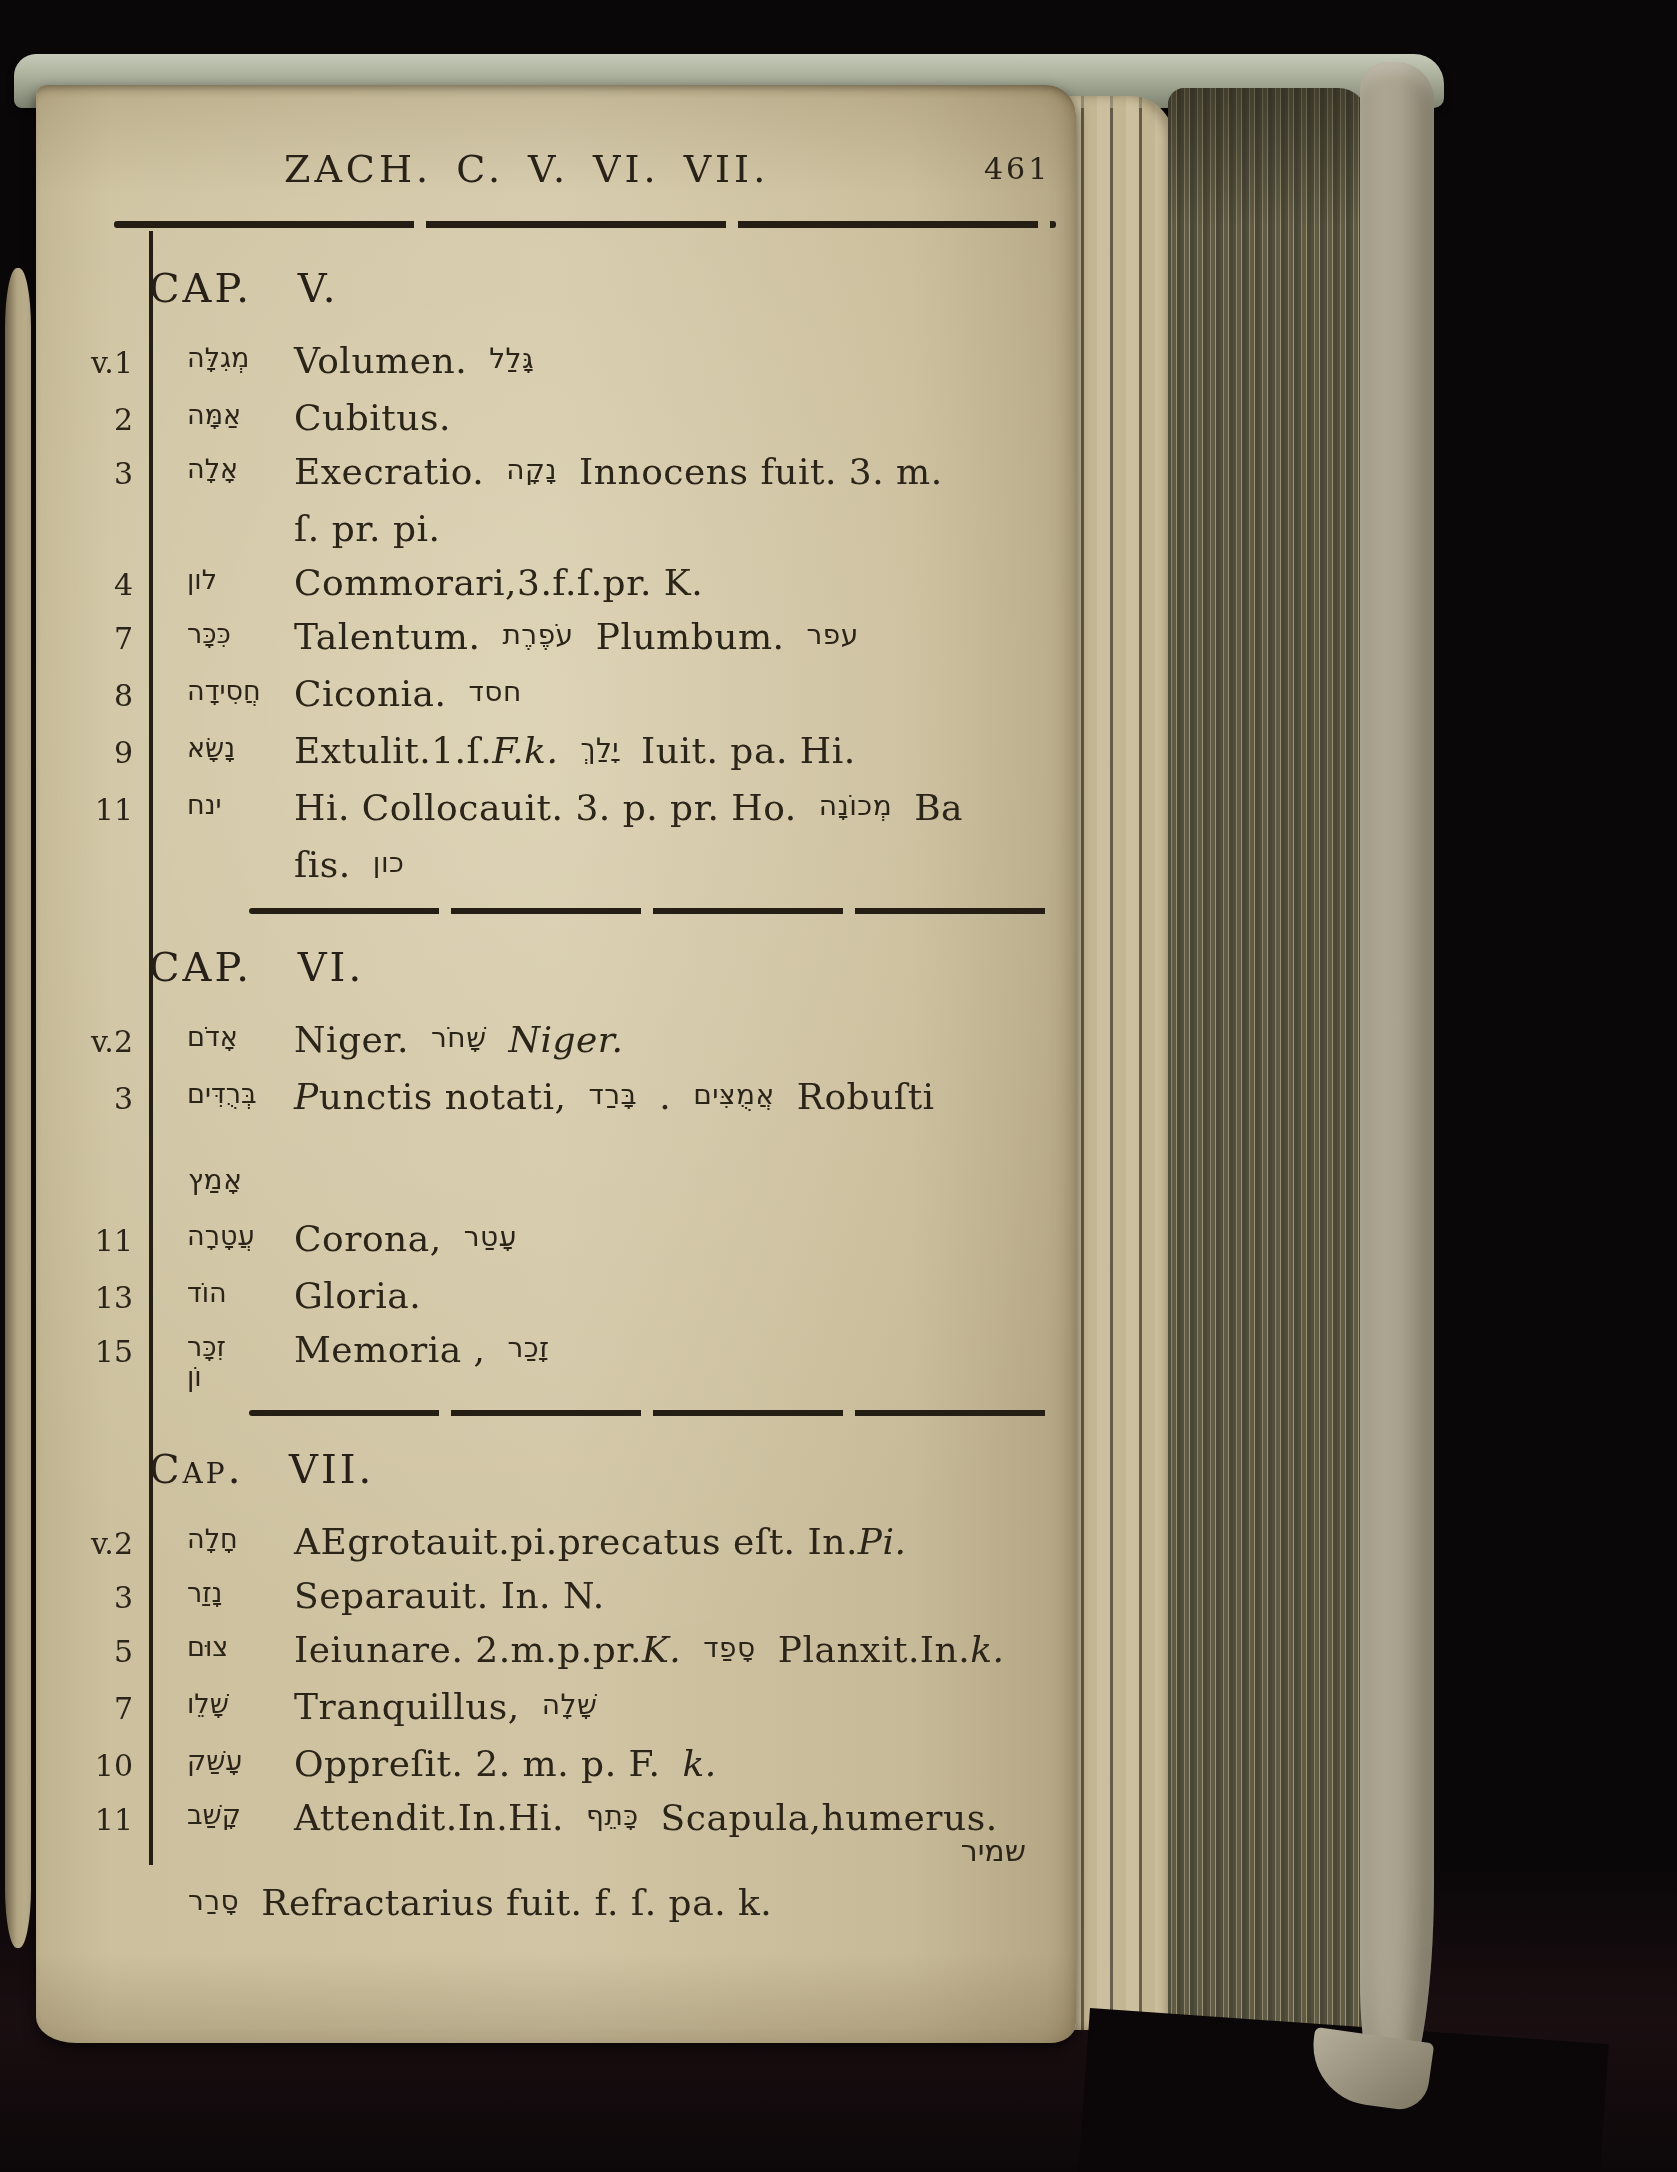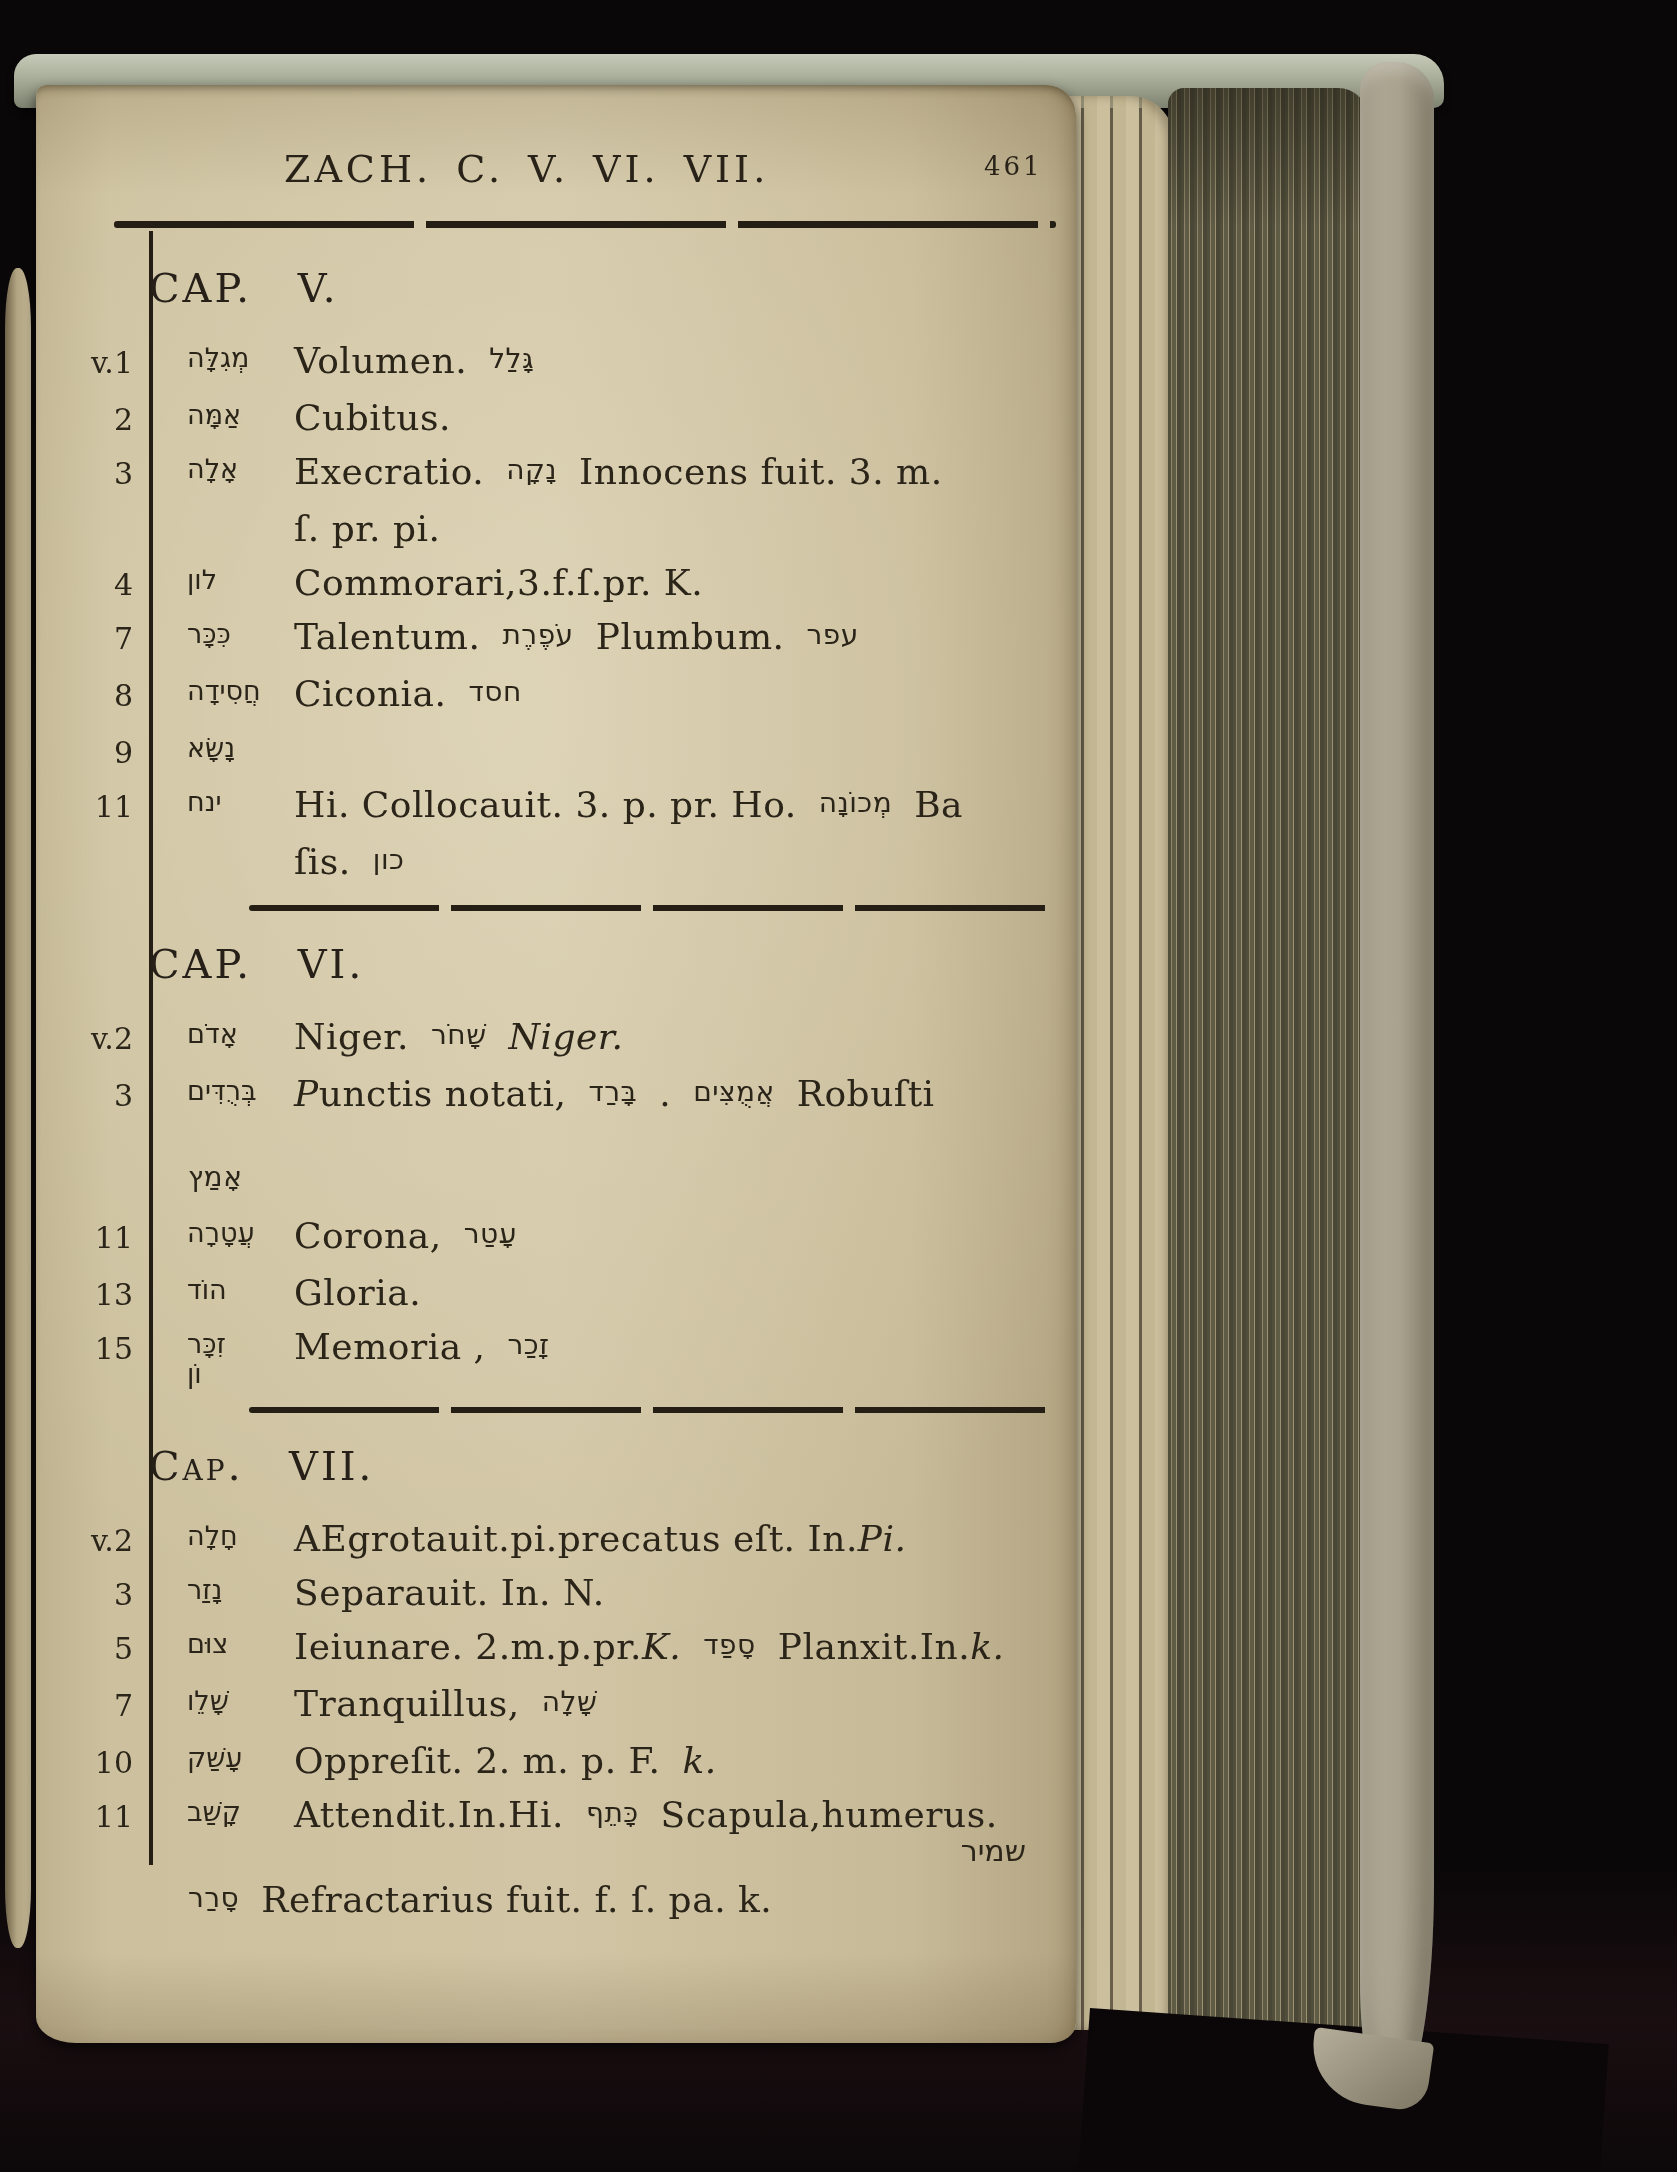--- a/index.html
+++ b/index.html
@@ -37,21 +37,21 @@
     background:
       radial-gradient(120% 80% at 45% 32%,rgba(255,250,228,.28),rgba(0,0,0,0) 62%),
       linear-gradient(180deg,rgba(92,74,40,.18) 0,rgba(0,0,0,0) 110px),
       linear-gradient(0deg,rgba(82,64,34,.22) 0,rgba(0,0,0,0) 90px),
       linear-gradient(90deg,#bfb28f 0%,#ccc09e 7%,#d1c5a5 50%,#c7ba98 84%,#b3a582 100%);
     border-radius:10px 30px 26px 40px/10px 30px 20px 26px;
     box-shadow:inset 0 8px 10px -6px rgba(50,40,20,.55), inset -14px 0 26px -14px rgba(70,55,28,.45), 0 6px 14px rgba(0,0,0,.6);}
 
   .running-header{position:absolute;left:248px;top:62px;font-size:38px;letter-spacing:4px;word-spacing:8px;
     color:#292218;white-space:nowrap;}
-  .page-number{position:absolute;left:948px;top:66px;font-size:26px;letter-spacing:3px;color:#292218;}
+  .page-number{position:absolute;left:948px;top:66px;font-size:30px;letter-spacing:3px;color:#292218;}
   .top-rule{position:absolute;left:78px;top:136px;width:942px;height:7px;border-radius:3px;
     background:repeating-linear-gradient(90deg,#241e14 0 300px,rgba(0,0,0,0) 300px 312px);}
   .v-rule{position:absolute;left:113px;top:146px;width:4px;height:1634px;background:#241e14;}
 
   .content{position:absolute;left:0;top:150px;width:1040px;}
   .sec-title{font-size:40px;letter-spacing:3px;word-spacing:30px;text-align:left;
     margin:30px 0 28px 113px;width:903px;color:#262019;}
   .sec-title.sc{font-variant:small-caps;}
   .divider{height:6px;width:800px;margin:18px 0 16px 213px;border-radius:3px;
     background:repeating-linear-gradient(90deg,#241e14 0 190px,rgba(0,0,0,0) 190px 202px);}
@@ -136,20 +136,21 @@
           <div class="marg">
             <div>חֲסִידָה</div>
           </div>
           <div class="segs"><span class="lat">Ciconia.</span><span class="heb">חסד</span></div>
         </div>
         <div class="row">
           <div class="verse">9</div>
           <div class="marg">
             <div>נָשָׂא</div>
           </div>
+          <div class="segs"><span class="lat">Extulit.1.ſ.</span><span class="lat it j">F.k.</span><span class="heb">יָלַךְ</span><span class="lat">Iuit. pa. Hi.</span></div>
         </div>
         <div class="row">
           <div class="verse">11</div>
           <div class="marg">
             <div>ינח</div>
           </div>
           <div class="segs"><span class="lat">Hi. Collocauit. 3. p. pr. Ho.</span><span class="heb">מְכוֹנָה</span><span class="lat">Ba</span></div>
         </div>
         <div class="row">
           <div class="verse"></div>

